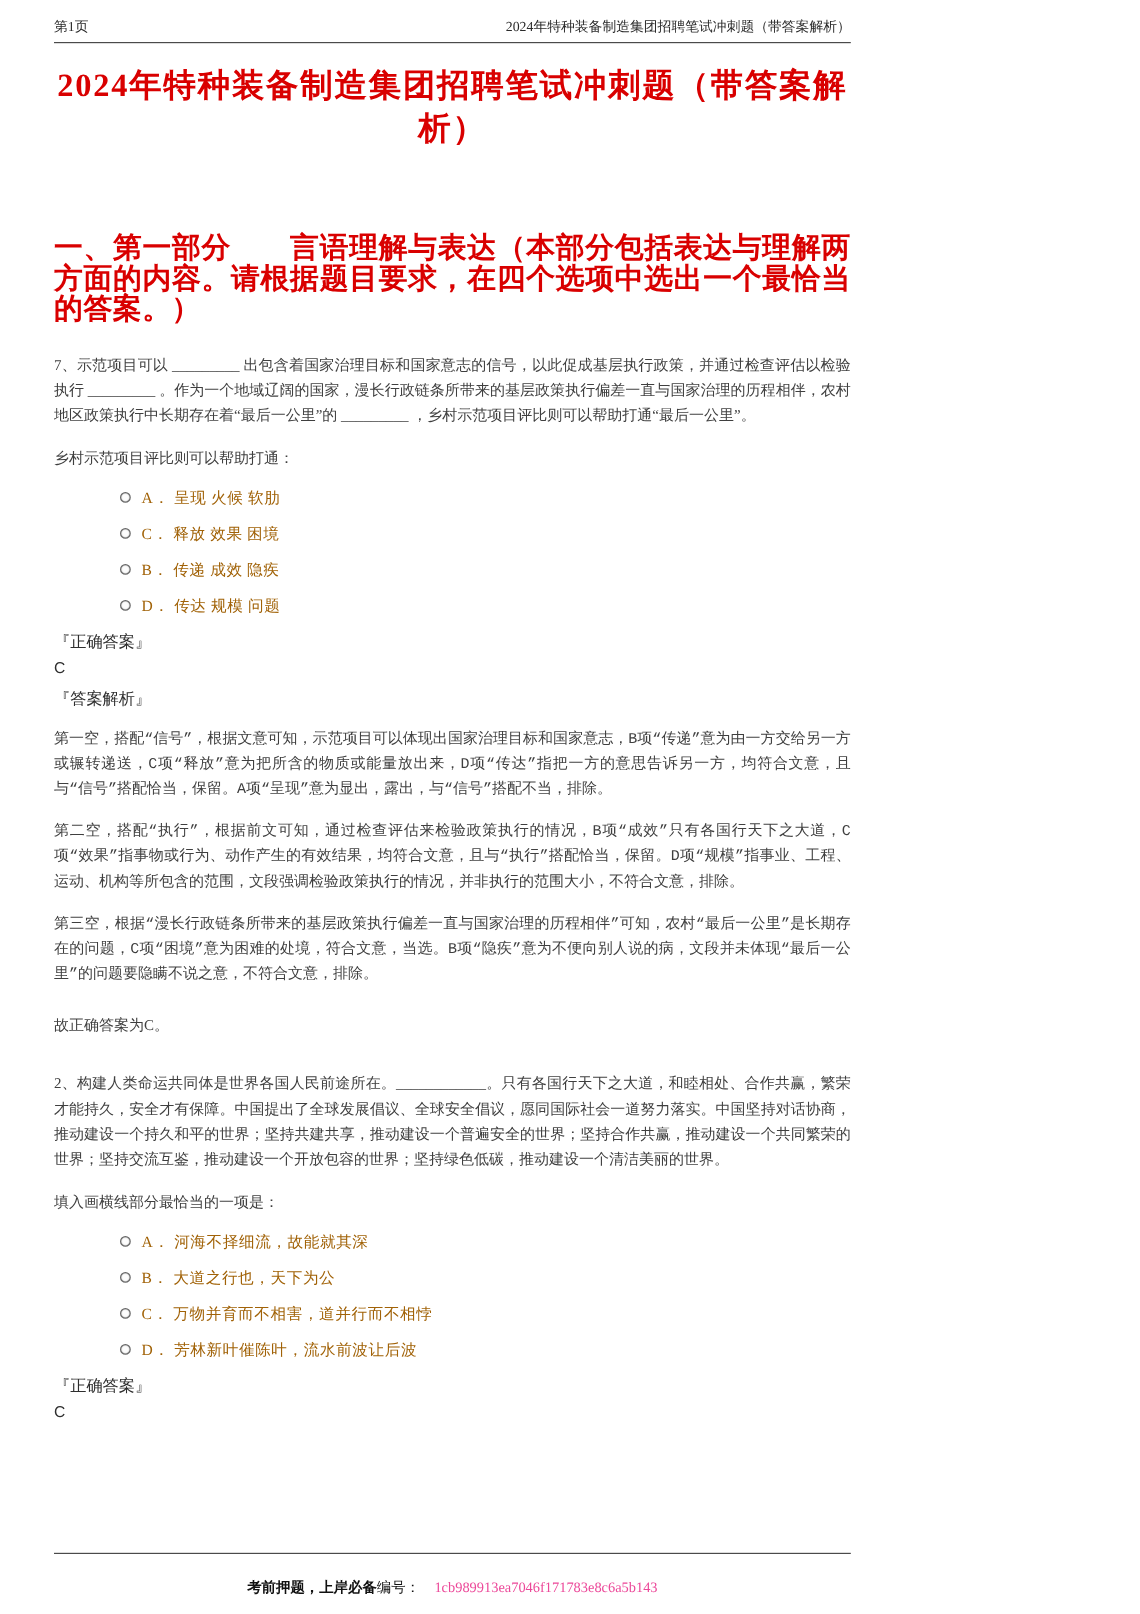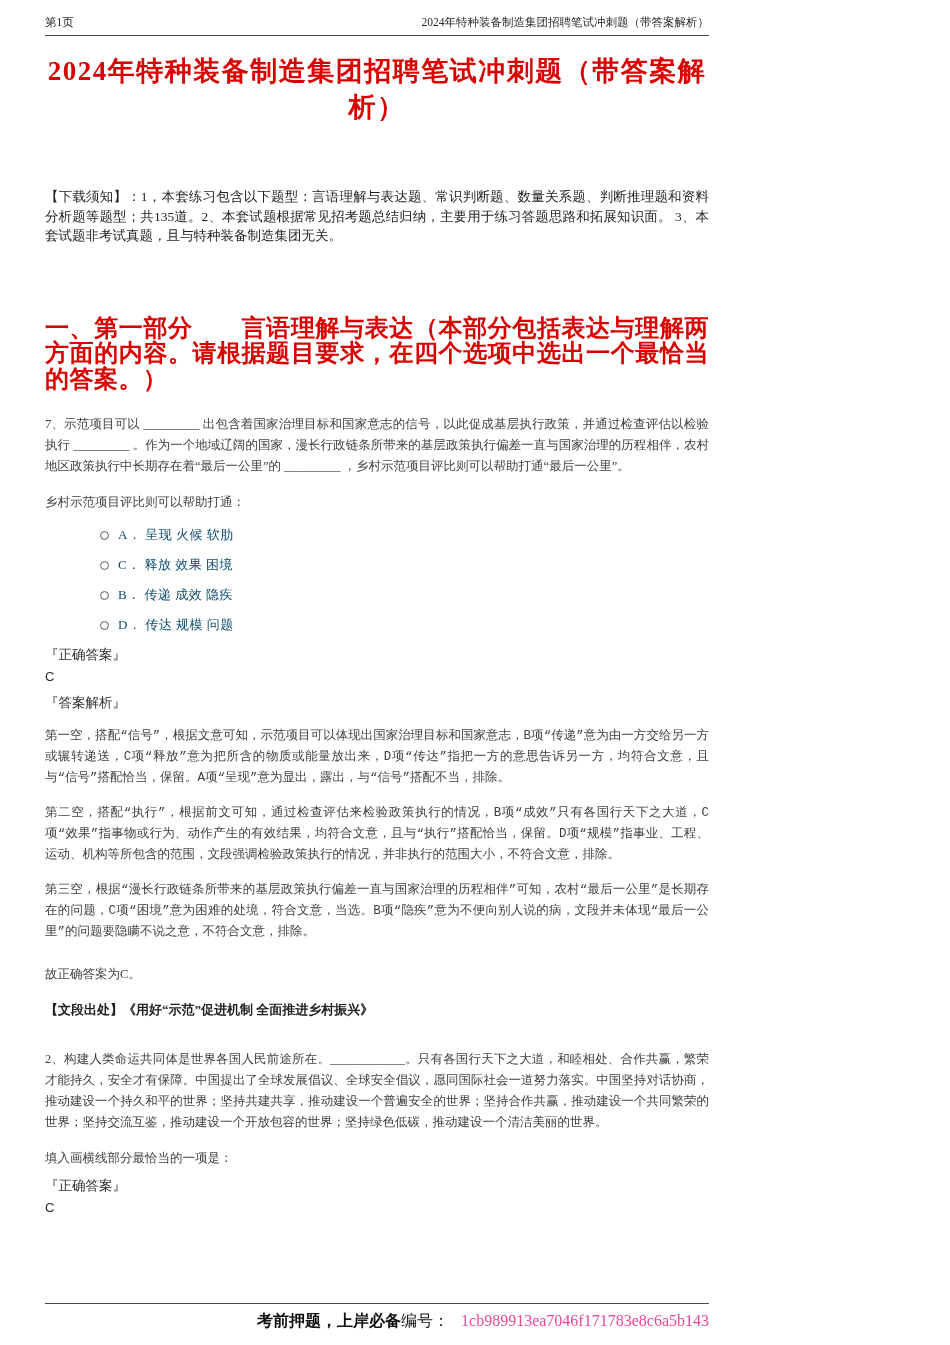--- a/index.html
+++ b/index.html
@@ -20,49 +20,48 @@
              font-weight:600; text-align:justify; letter-spacing:0.5px; }
 
   .stem { margin-top:22px; font-size:12.5px; line-height:21px; text-align:justify; color:#3f3f3f; }
   .stem.q2 { margin-top:30px; }
   .prompt { margin-top:17px; font-size:12.5px; color:#3f3f3f; }
 
   .options { margin-top:15px; padding-left:55px; }
   .option { display:flex; align-items:center; margin-bottom:12px; }
   .radio { width:9px; height:9px; border:1px solid #666; border-radius:50%;
            background:#fdfdfd; margin-right:9px; flex:none; box-shadow:inset 0 0 1px #999; }
-  .opt-text { font-size:13px; color:#0c4a6e; letter-spacing:0.5px; }
+  .opt-text { font-size:13px; color:#a16207; letter-spacing:0.5px; }
 
   .ans-label { margin-top:10px; font-size:13.5px; color:#2e2e2e; }
   .ans-letter { margin-top:5px; margin-bottom:2px; font-size:13px; color:#2e2e2e;
                 font-family:"Liberation Sans",sans-serif; }
 
   .analysis { margin-top:14px; font-size:12.5px; line-height:21px; text-align:justify; color:#3f3f3f;font-family:Liberation Mono, monospace; }
   .conclusion { margin-top:23px; font-size:12.5px; color:#3f3f3f; }
   .source { margin-top:18px; font-size:13px; color:#222222; font-weight:600; }
 
   .footer { position:absolute; left:45px; right:45px; bottom:13px;
-            border-top:1.5px solid #4a4a4a; padding-top:7px;
-            display:flex; justify-content:flex-end; font-size:16px; color:#111; }
+            border-top:1.5px solid #4a4a4a; padding-top:20px;
+            display:flex; justify-content:center; font-size:12px; color:#111; }
   .footer .slogan { font-weight:700; }
   .red { color:#ec4899;margin-left:12px; }
 </style>
 </head>
 <body>
 
 <div class="page">
 
   <div class="top-bar">
     <span>第1页</span>
     <span>2024年特种装备制造集团招聘笔试冲刺题（带答案解析）</span>
   </div>
 
   <h1 class="title">2024年特种装备制造集团招聘笔试冲刺题（带答案解析）</h1>
 
-  <p class="notice">【下载须知】：1，本套练习包含以下题型：言语理解与表达题、常识判断题、数量关系题、判断推理题和资料分析题等题型；共135道。2、本套试题根据常见招考题总结归纳，主要用于练习答题思路和拓展知识面。 3、本套试题非考试真题，且与特种装备制造集团无关。</p>
 
   <h2 class="section">一、第一部分　　言语理解与表达（本部分包括表达与理解两方面的内容。请根据题目要求，在四个选项中选出一个最恰当的答案。）</h2>
 
   <p class="stem">7、示范项目可以 _________ 出包含着国家治理目标和国家意志的信号，以此促成基层执行政策，并通过检查评估以检验执行 _________ 。作为一个地域辽阔的国家，漫长行政链条所带来的基层政策执行偏差一直与国家治理的历程相伴，农村地区政策执行中长期存在着“最后一公里”的 _________ ，乡村示范项目评比则可以帮助打通“最后一公里”。</p>
   <p class="prompt">乡村示范项目评比则可以帮助打通：</p>
 
   <div class="options">
     <div class="option">
       <span class="radio"></span>
       <span class="opt-text">A．  呈现 火候 软肋</span>
@@ -83,25 +82,42 @@
 
   <p class="ans-label">『正确答案』</p>
   <p class="ans-letter">C</p>
   <p class="ans-label">『答案解析』</p>
 
   <p class="analysis">第一空，搭配“信号”，根据文意可知，示范项目可以体现出国家治理目标和国家意志，B项“传递”意为由一方交给另一方或辗转递送，C项“释放”意为把所含的物质或能量放出来，D项“传达”指把一方的意思告诉另一方，均符合文意，且与“信号”搭配恰当，保留。A项“呈现”意为显出，露出，与“信号”搭配不当，排除。</p>
   <p class="analysis">第二空，搭配“执行”，根据前文可知，通过检查评估来检验政策执行的情况，B项“成效”只有各国行天下之大道，C项“效果”指事物或行为、动作产生的有效结果，均符合文意，且与“执行”搭配恰当，保留。D项“规模”指事业、工程、运动、机构等所包含的范围，文段强调检验政策执行的情况，并非执行的范围大小，不符合文意，排除。</p>
   <p class="analysis">第三空，根据“漫长行政链条所带来的基层政策执行偏差一直与国家治理的历程相伴”可知，农村“最后一公里”是长期存在的问题，C项“困境”意为困难的处境，符合文意，当选。B项“隐疾”意为不便向别人说的病，文段并未体现“最后一公里”的问题要隐瞒不说之意，不符合文意，排除。</p>
 
   <p class="conclusion">故正确答案为C。</p>
-  <p class="source">【文段出处】《用好“示范”促进机制 全面推进乡村振兴》</p>
 
   <p class="stem q2">2、构建人类命运共同体是世界各国人民前途所在。____________。只有各国行天下之大道，和睦相处、合作共赢，繁荣才能持久，安全才有保障。中国提出了全球发展倡议、全球安全倡议，愿同国际社会一道努力落实。中国坚持对话协商，推动建设一个持久和平的世界；坚持共建共享，推动建设一个普遍安全的世界；坚持合作共赢，推动建设一个共同繁荣的世界；坚持交流互鉴，推动建设一个开放包容的世界；坚持绿色低碳，推动建设一个清洁美丽的世界。</p>
   <p class="prompt">填入画横线部分最恰当的一项是：</p>
 
+  <div class="options">
+    <div class="option">
+      <span class="radio"></span>
+      <span class="opt-text">A．  河海不择细流，故能就其深</span>
+    </div>
+    <div class="option">
+      <span class="radio"></span>
+      <span class="opt-text">B．  大道之行也，天下为公</span>
+    </div>
+    <div class="option">
+      <span class="radio"></span>
+      <span class="opt-text">C．  万物并育而不相害，道并行而不相悖</span>
+    </div>
+    <div class="option">
+      <span class="radio"></span>
+      <span class="opt-text">D．  芳林新叶催陈叶，流水前波让后波</span>
+    </div>
+  </div>
 
   <p class="ans-label">『正确答案』</p>
   <p class="ans-letter">C</p>
 
   <div class="footer">
     <span class="slogan">考前押题，上岸必备</span>
     <span><span>编号：</span><span class="red">1cb989913ea7046f171783e8c6a5b143</span></span>
   </div>
 
 </div>

